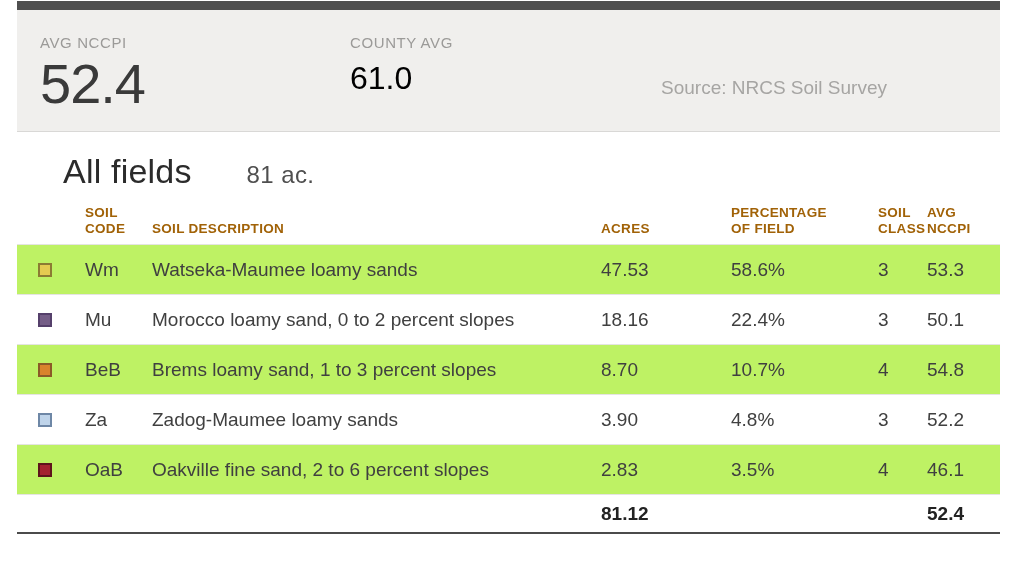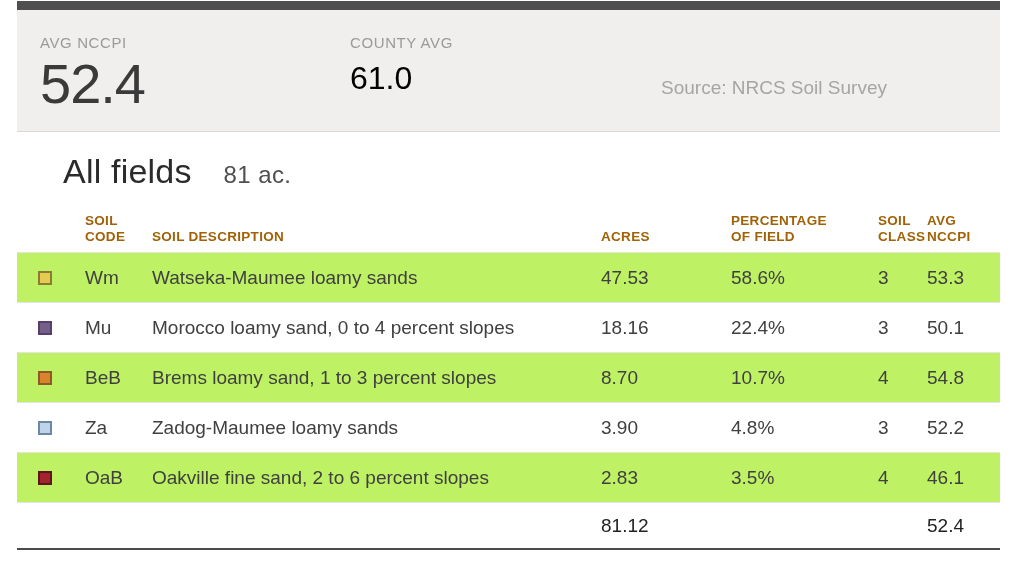--- a/index.html
+++ b/index.html
@@ -38,21 +38,21 @@
     color: #000000; margin-top: 11px;
   }
   .source-text {
     position: absolute; left: 644px; top: 47px;
     font-size: 19px; color: #a6a5a3; margin-top: 20px;
   }
 
   
   .section-title-row {
     display: flex; align-items: baseline;
-    margin: 20px 0 16px 46px; height: 40px;
+    margin: 20px 0 8px 46px; height: 40px; gap: 23px;
   }
   .section-title { font-size: 34px; font-weight: 400; color: #2b2b2b; letter-spacing: 0.2px; }
   .section-area { font-size: 24px; color: #4f4f4f; margin-left: 32px; letter-spacing: 0.4px; }
 
   
   .soil-table { width: 100%; border-bottom: 2px solid #4b4b4b; }
   .tr {
     display: grid;
     grid-template-columns: 68px 67px 1fr 130px 116px 80px 61px;
     padding-right: 12px;
@@ -63,21 +63,21 @@
     align-items: end;
     padding-bottom: 7px;
   }
   .th {
     font-size: 13.5px; font-weight: 700; color: #a16207;
     letter-spacing: 0.3px; line-height: 1.18;
     white-space: pre-line;
   }
   .row { height: 50px; border-top: 1px solid #e5e4e2; font-size: 19px; color: #404040; }
   .row.stripe { background: #bef264; }
-  .total-row { height: 46px; border-top: 1px solid #e5e4e2; font-size: 19px; font-weight: 400; color: #222222; }
+  .total-row { height: 38px; border-top: 1px solid #e5e4e2; font-size: 19px; font-weight: 700; color: #222222; }
 
   .cell-right, .th-right { text-align: left; }
   .cell-class, .th-class { padding-left: 31px; text-align: left; }
 
   .swatch {
     display: block;
     width: 14px; height: 14px;
     margin-left: 21px;
     border: 2px solid transparent;
   }
@@ -131,21 +131,21 @@
         <div class="td cell-right">58.6%</div>
         <div class="td cell-class">3</div>
         <div class="td cell-right">53.3</div>
       </div>
 
       <div class="tr row">
         <div class="td">
             <span class="swatch" style="background-color: rgb(117, 94, 135); border-color: rgb(85, 64, 107);"></span>
           </div>
         <div class="td">Mu</div>
-        <div class="td">Morocco loamy sand, 0 to 4 percent slopes</div>
+        <div class="td">Morocco loamy sand, 0 to 2 percent slopes</div>
         <div class="td cell-right">18.16</div>
         <div class="td cell-right">22.4%</div>
         <div class="td cell-class">3</div>
         <div class="td cell-right">50.1</div>
       </div>
 
       <div class="tr row stripe">
         <div class="td">
             <span class="swatch" style="background-color: rgb(217, 131, 44); border-color: rgb(140, 90, 40);"></span>
           </div>

